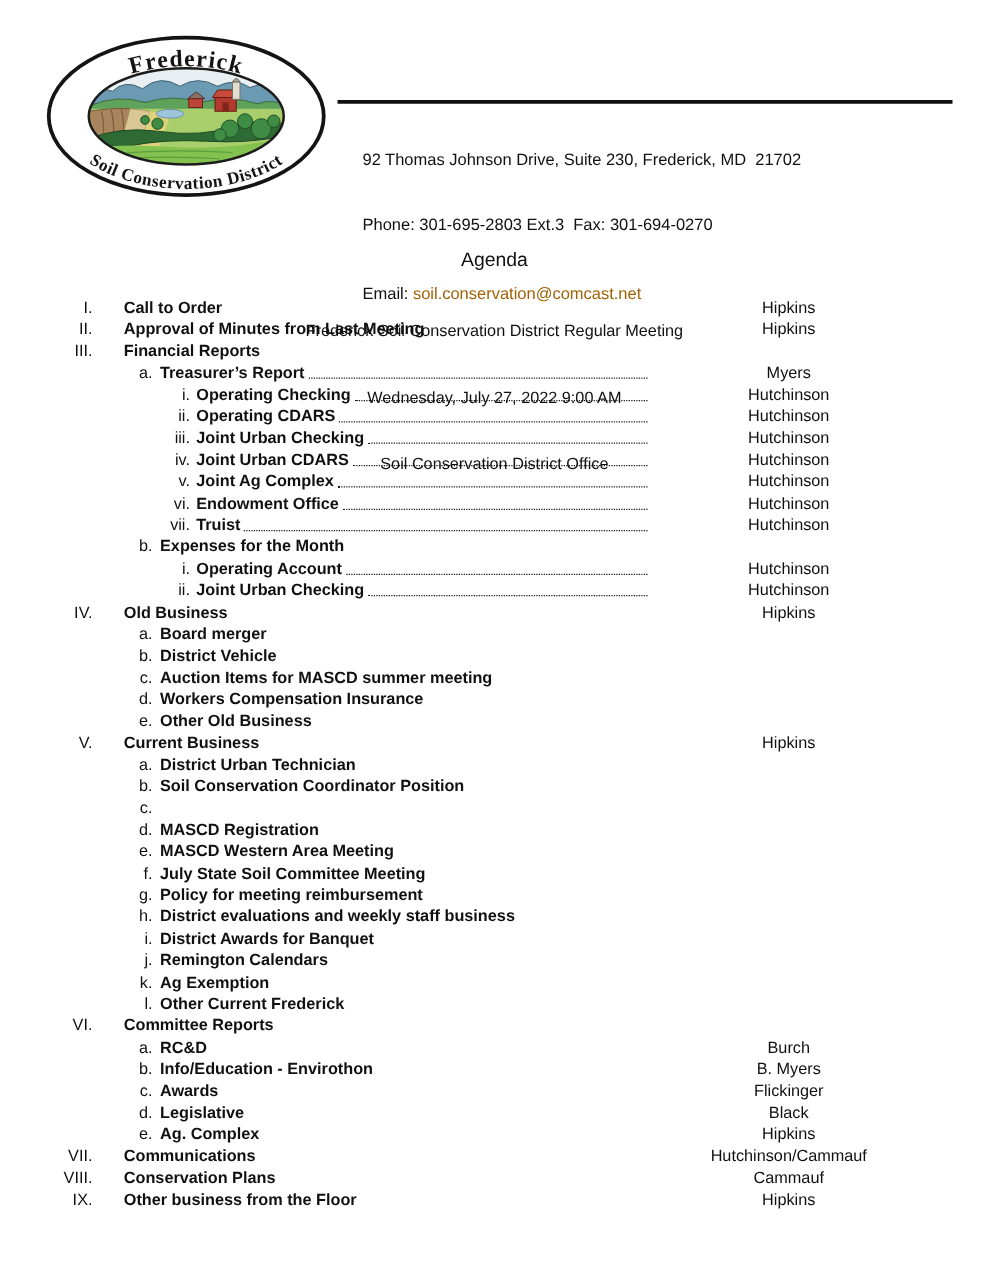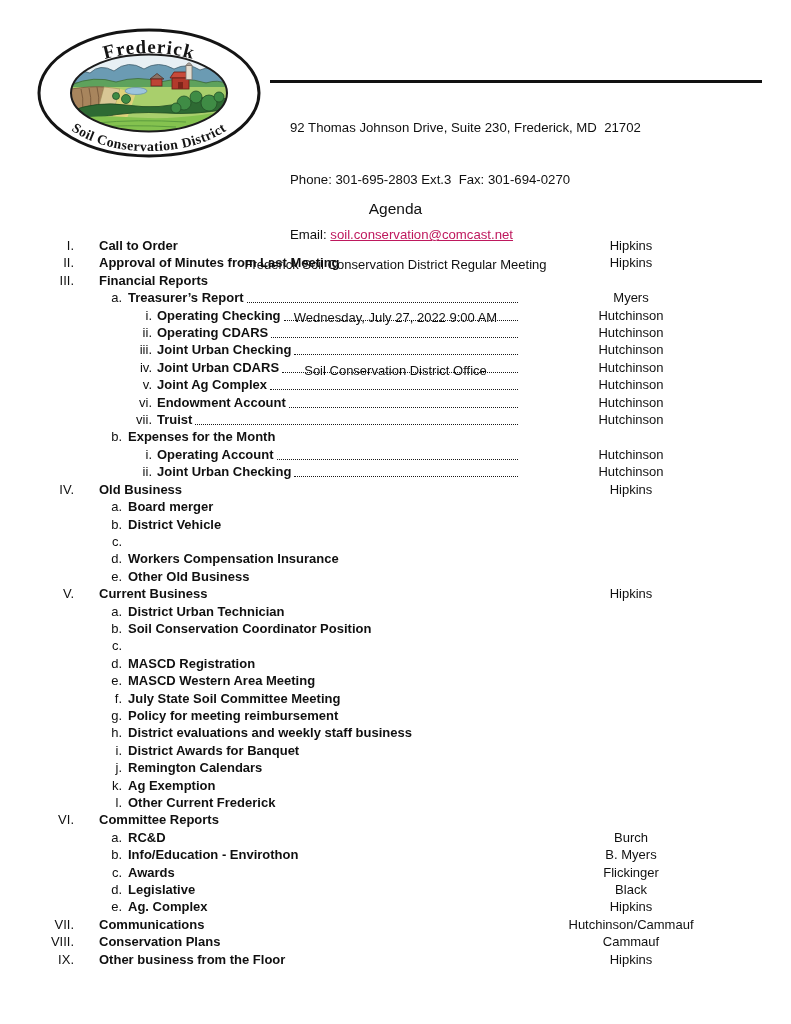--- a/index.html
+++ b/index.html
@@ -11,21 +11,21 @@
   
   .logo { position:absolute; left:36px; top:27px; width:226px; height:134px; }
   .logo svg { display:block; }
   .logo-arc-text { font-family:"Liberation Serif", serif; font-weight:700; fill:#141414; }
   .logo-top-text { font-size:19px; letter-spacing:1px; }
   .logo-bottom-text { font-size:13.8px; letter-spacing:0.4px; }
 
   .hdr-rule { position:absolute; left:270px; top:80px; width:492px; height:2.5px; background:#111; }
   .hdr { position:absolute; left:290px; top:84px; font-size:13.2px; line-height:17.4px; white-space:pre; }
   .hdr .email-row { margin-top:3px; }
-  .email-link { color:#be185d; text-decoration:underline; cursor:pointer; }
+  .email-link { color:#a16207; cursor:pointer; }
 
   
   .titleblock { position:absolute; left:0; top:162px; width:791px; text-align:center; white-space:pre; }
   .title-main { font-size:15.5px; line-height:22px; }
   .title-sub  { font-size:13px;   line-height:17.2px; }
 
   
   .agenda { position:absolute; left:0; top:237px; width:742px; }
   .row { display:flex; height:17.42px; line-height:17.42px; font-size:13px; }
   .marker { flex:none; text-align:right; white-space:pre; }
@@ -168,21 +168,21 @@
         <span class="presenter">Hutchinson</span>
       </div>
       <div class="row lvl3">
         <span class="marker">v.</span>
         <span class="label">Joint Ag Complex</span>
         <span class="leader dotted"></span>
         <span class="presenter">Hutchinson</span>
       </div>
       <div class="row lvl3">
         <span class="marker">vi.</span>
-        <span class="label">Endowment Account</span>
+        <span class="label">Endowment Office</span>
         <span class="leader dotted"></span>
         <span class="presenter">Hutchinson</span>
       </div>
       <div class="row lvl3">
         <span class="marker">vii.</span>
         <span class="label">Truist</span>
         <span class="leader dotted"></span>
         <span class="presenter">Hutchinson</span>
       </div>
       <div class="row lvl2">
@@ -216,20 +216,21 @@
         <span class="presenter"></span>
       </div>
       <div class="row lvl2">
         <span class="marker">b.</span>
         <span class="label">District Vehicle</span>
         <span class="leader"></span>
         <span class="presenter"></span>
       </div>
       <div class="row lvl2">
         <span class="marker">c.</span>
+        <span class="label">Auction Items for MASCD summer meeting</span>
         <span class="leader"></span>
         <span class="presenter"></span>
       </div>
       <div class="row lvl2">
         <span class="marker">d.</span>
         <span class="label">Workers Compensation Insurance</span>
         <span class="leader"></span>
         <span class="presenter"></span>
       </div>
       <div class="row lvl2">

